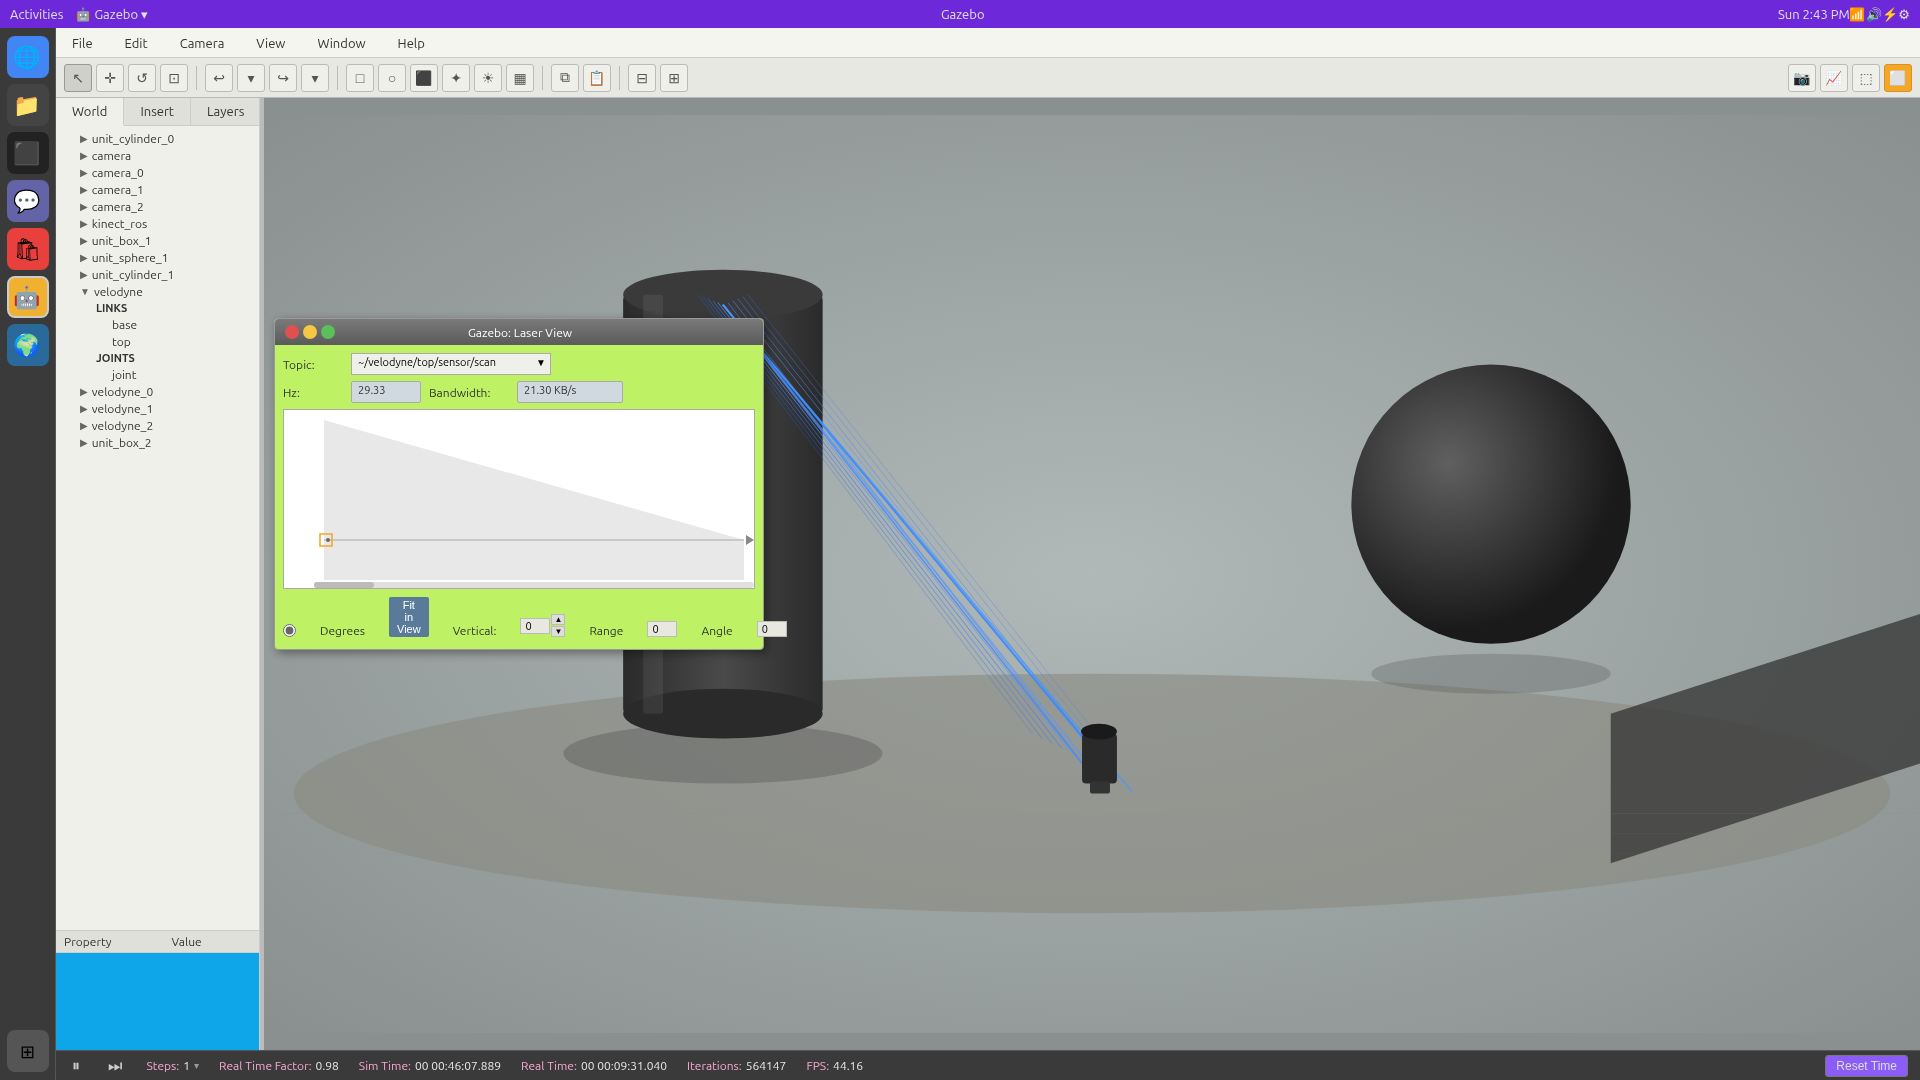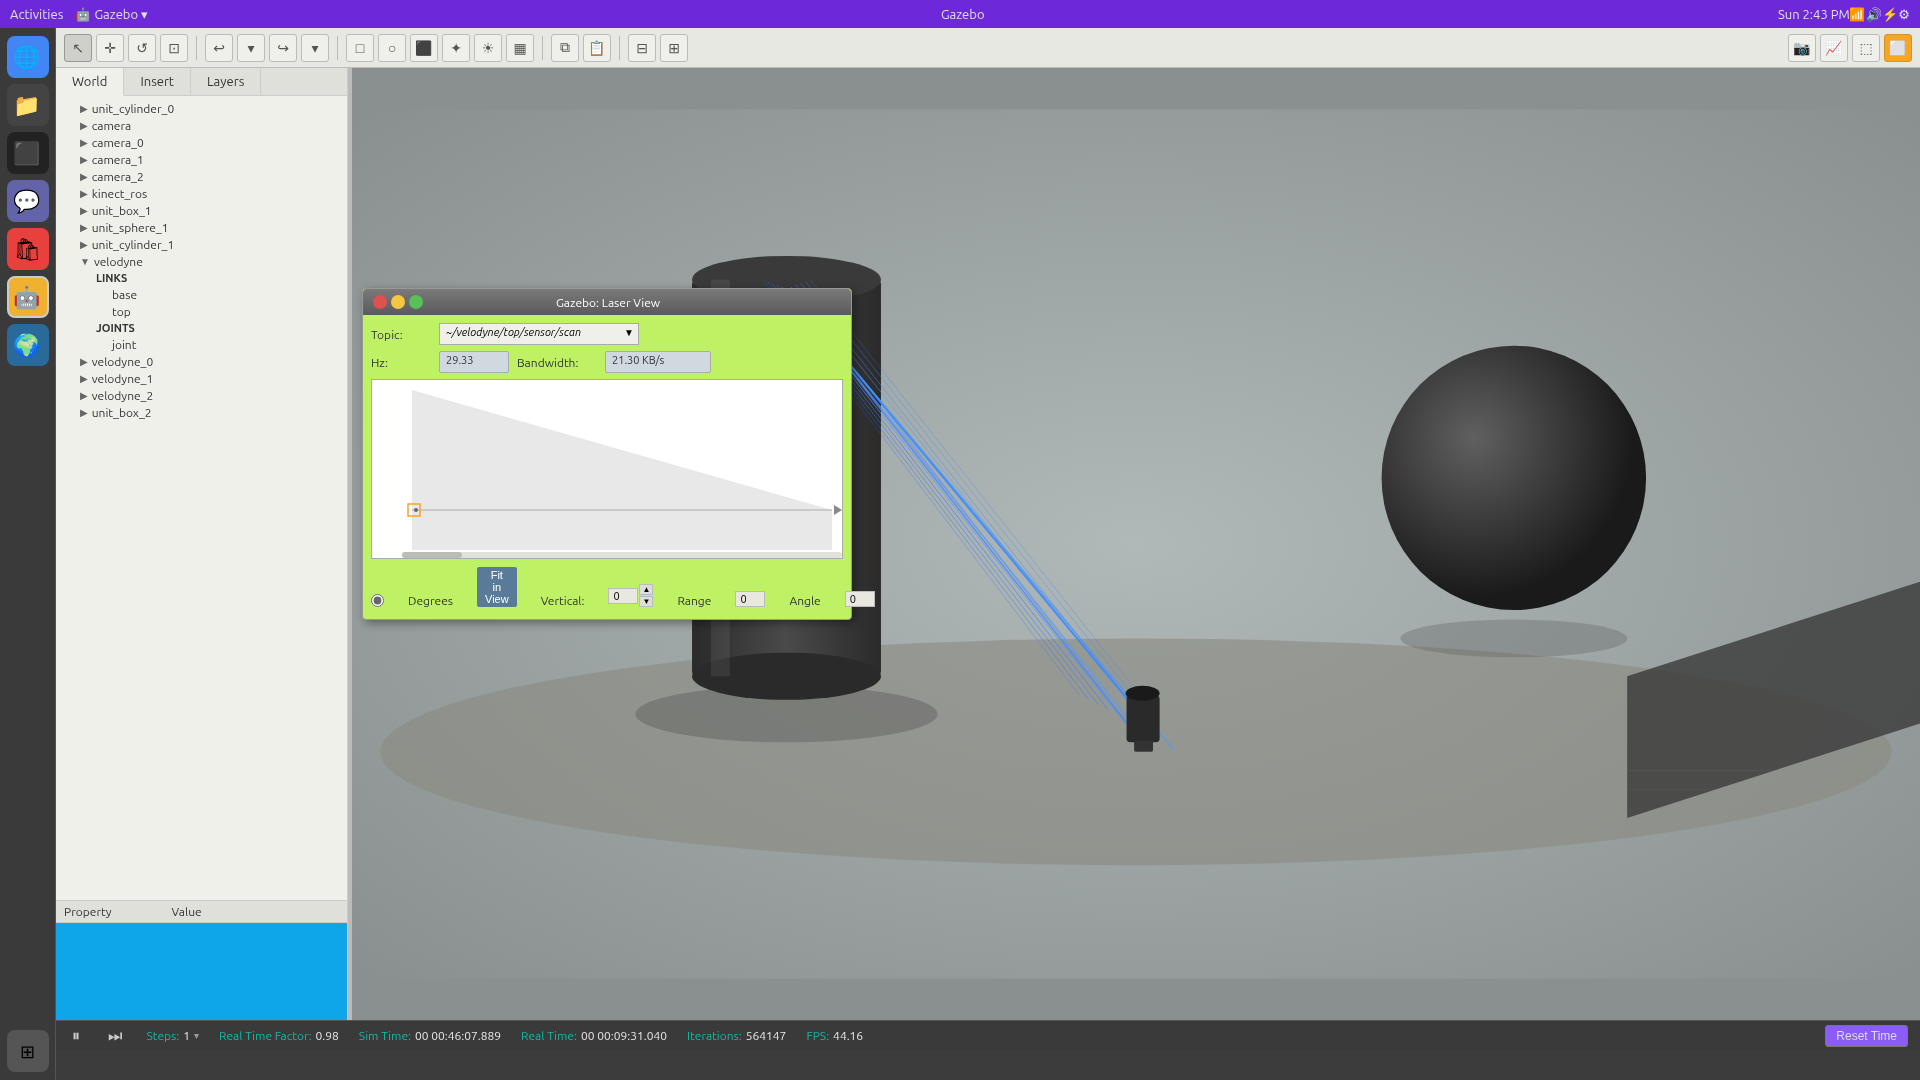--- a/index.html
+++ b/index.html
@@ -64,21 +64,21 @@
     .toolbar-btn-orange { background: #f5a623; border-color: #d4922a; }
 
     
     #main-layout {
       display: flex;
       height: calc(1080px - 28px - 30px - 40px - 30px);
     }
 
     
     #left-panel {
-      width: 292px;
+      width: 204px;
       background: #f0f0eb;
       border-right: 1px solid #ccc;
       display: flex;
       flex-direction: column;
     }
     #left-tabs {
       display: flex;
       background: #e0e0db;
       border-bottom: 1px solid #ccc;
     }
@@ -193,21 +193,20 @@
     }
     .laser-input-narrow { width: 70px; }
     .topic-dropdown {
       background: #f0f0eb;
       border: 1px solid #aaa;
       padding: 2px 20px 2px 6px;
       font-size: 11px;
       height: 22px;
       min-width: 200px;
       position: relative;
-      font-style: italic;
     }
 
     #laser-plot {
       background: white;
       border: 1px solid #aaa;
       margin: 4px 0;
       position: relative;
       height: 180px;
       overflow: hidden;
     }
@@ -244,21 +243,21 @@
       background: #3a3a3a;
       display: flex;
       align-items: center;
       padding: 0 12px;
       gap: 20px;
       color: #d0d0d0;
       font-size: 12px;
       border-top: 1px solid #555;
     }
     .status-item { display: flex; align-items: center; gap: 4px; }
-    .status-label { color: #14b8a6; text-align: right; }
+    .status-label { color: #f9a8d4; text-align: right; }
     .status-value { color: #e8e8e8; }
     .play-btn {
       background: none;
       border: none;
       color: #ccc;
       font-size: 16px;
       cursor: pointer;
       padding: 2px 4px;
     }
     .reset-btn {
@@ -332,20 +331,28 @@
     <div class="app-icon" style="background:#6264a7;">💬</div>
     <div class="app-icon" style="background:#e8403d;">🛍</div>
     <div class="app-icon" style="background:#f0b030; border: 2px solid #ccc;">🤖</div>
     <div class="app-icon" style="background:#2a6a9a;">🌍</div>
     <div style="flex:1;"></div>
     <div class="app-icon" style="background:#555; font-size:18px;">⊞</div>
   </div>
 
   <div style="flex:1; display:flex; flex-direction:column;">
 
+    <div id="menu-bar">
+      <span class="menu-item">File</span>
+      <span class="menu-item">Edit</span>
+      <span class="menu-item">Camera</span>
+      <span class="menu-item">View</span>
+      <span class="menu-item">Window</span>
+      <span class="menu-item">Help</span>
+    </div>
 
     <div id="toolbar">
       <button class="toolbar-btn active">↖</button>
       <button class="toolbar-btn">✛</button>
       <button class="toolbar-btn">↺</button>
       <button class="toolbar-btn">⊡</button>
       <div class="toolbar-separator"></div>
       <button class="toolbar-btn">↩</button>
       <button class="toolbar-btn">▾</button>
       <button class="toolbar-btn">↪</button>

